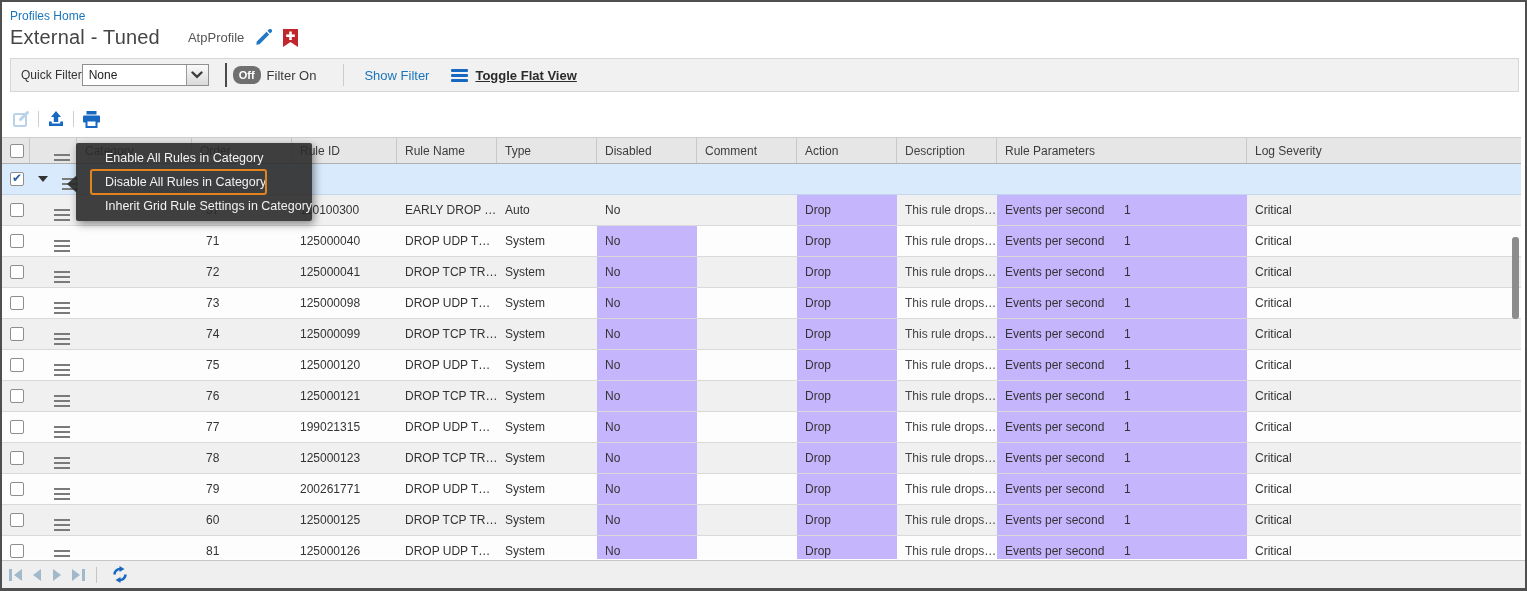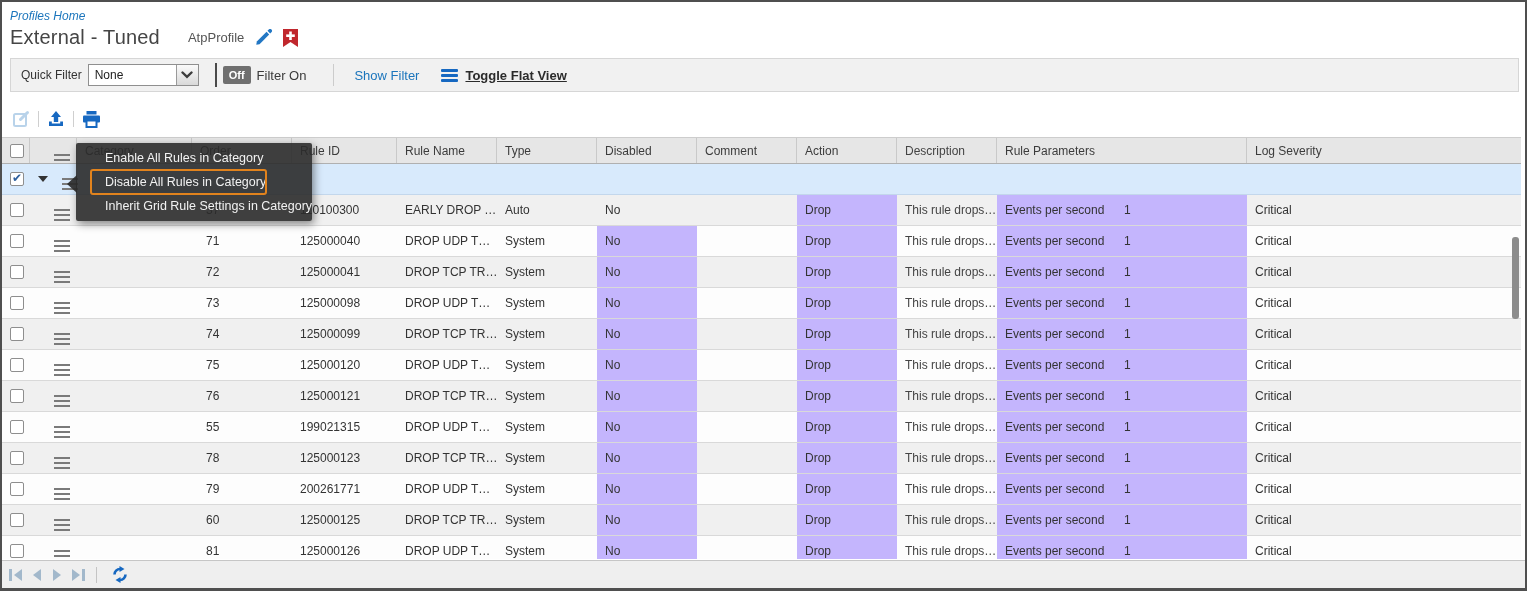--- a/index.html
+++ b/index.html
@@ -3,36 +3,36 @@
 <meta charset="utf-8">
 <style>
   * { margin:0; padding:0; box-sizing:border-box; }
   html,body { background:#e8e8e8; }
   body { font-family:"Liberation Sans", sans-serif; }
   .window {
     position:relative; width:1527px; height:591px; background:#fff;
     border:2px solid #4f4f4f; border-bottom-width:3px; overflow:hidden;
   }
   
-  .breadcrumb { position:absolute; left:8px; top:7px; font-size:12px; color:#1b75bc; cursor:pointer;font-style:italic; }
+  .breadcrumb { position:absolute; left:8px; top:7px; font-size:12px; color:#1b75bc; cursor:pointer; }
   .title-row { position:absolute; left:8px; top:24px; display:flex; align-items:center; }
   .page-title { font-size:20px; color:#454545; letter-spacing:.2px; }
   .subtitle { font-size:13px; color:#555; margin-left:28px; }
   .icon-btn { display:inline-flex; align-items:center; justify-content:center; margin-left:10px; cursor:pointer; }
   
   .filter-bar {
     position:absolute; left:8px; top:56px; width:1509px; height:34px;
     background:#f1f1f1; border:1px solid #d6d6d6; display:flex; align-items:center;
   }
   .qf-label { font-size:12px; color:#333; margin-left:10px; }
-  .qf-select { display:flex; margin-left:6px; height:22px; width:111px; border:1px solid #8f8f8f; background:#fff; cursor:pointer; }
+  .qf-select { display:flex; height:22px; width:127px; border:1px solid #8f8f8f; background:#fff; cursor:pointer; }
   .qf-value { flex:1; font-size:12px; color:#222; line-height:20px; padding-left:6px; }
   .qf-chevron { width:22px; border-left:1px solid #9a9a9a; background:linear-gradient(#fafafa,#d9d9d9); display:flex; align-items:center; justify-content:center; }
   .vdiv-dark { width:2px; height:24px; background:#4a4a4a; margin-left:16px; }
-  .off-badge { margin-left:6px; background:#6f6f6f; color:#fff; font-size:11px; font-weight:bold; padding:3px 6px; border-radius:2px; cursor:pointer; }
+  .off-badge { margin-left:6px; background:#6f6f6f; color:#fff; font-size:11px; font-weight:bold; padding:3px 6px; border-radius:8px; cursor:pointer; }
   .filter-on { font-size:13px; color:#3a3a3a; margin-left:6px; }
   .vdiv-light { width:1px; height:22px; background:#cccccc; margin-left:27px; }
   .show-filter { font-size:13px; color:#1b75bc; margin-left:20px; cursor:pointer; }
   .flatview-icon { margin-left:22px; cursor:pointer; display:flex; }
   .toggle-flat { font-size:13px; font-weight:bold; color:#2b2b2b; text-decoration:underline; margin-left:7px; cursor:pointer; }
   
   .toolbar { position:absolute; left:10px; top:106px; display:flex; align-items:center; height:22px; }
   .tb-sep { width:1px; height:16px; background:#cfcfcf; margin:0 8px; }
   .toolbar .icon-btn { margin-left:0; }
   
@@ -348,21 +348,21 @@
       <div class="c c-sev">Critical</div>
     </div>
         <div class="trow">
       <div class="c c-check">
             <span class="cb"></span>
           </div>
       <div class="c c-menu">
             <span class="ham" style="margin-bottom:0"></span>
           </div>
       <div class="c c-cat"></div>
-      <div class="c c-order">55</div>
+      <div class="c c-order">77</div>
       <div class="c c-id">199021315</div>
       <div class="c c-name">DROP UDP T…</div>
       <div class="c c-type">System</div>
       <div class="c c-dis hl">No</div>
       <div class="c c-com"></div>
       <div class="c c-act hl">Drop</div>
       <div class="c c-desc">This rule drops…</div>
       <div class="c c-param hl">
         <span>Events per second</span>
         <span class="pv">1</span>

